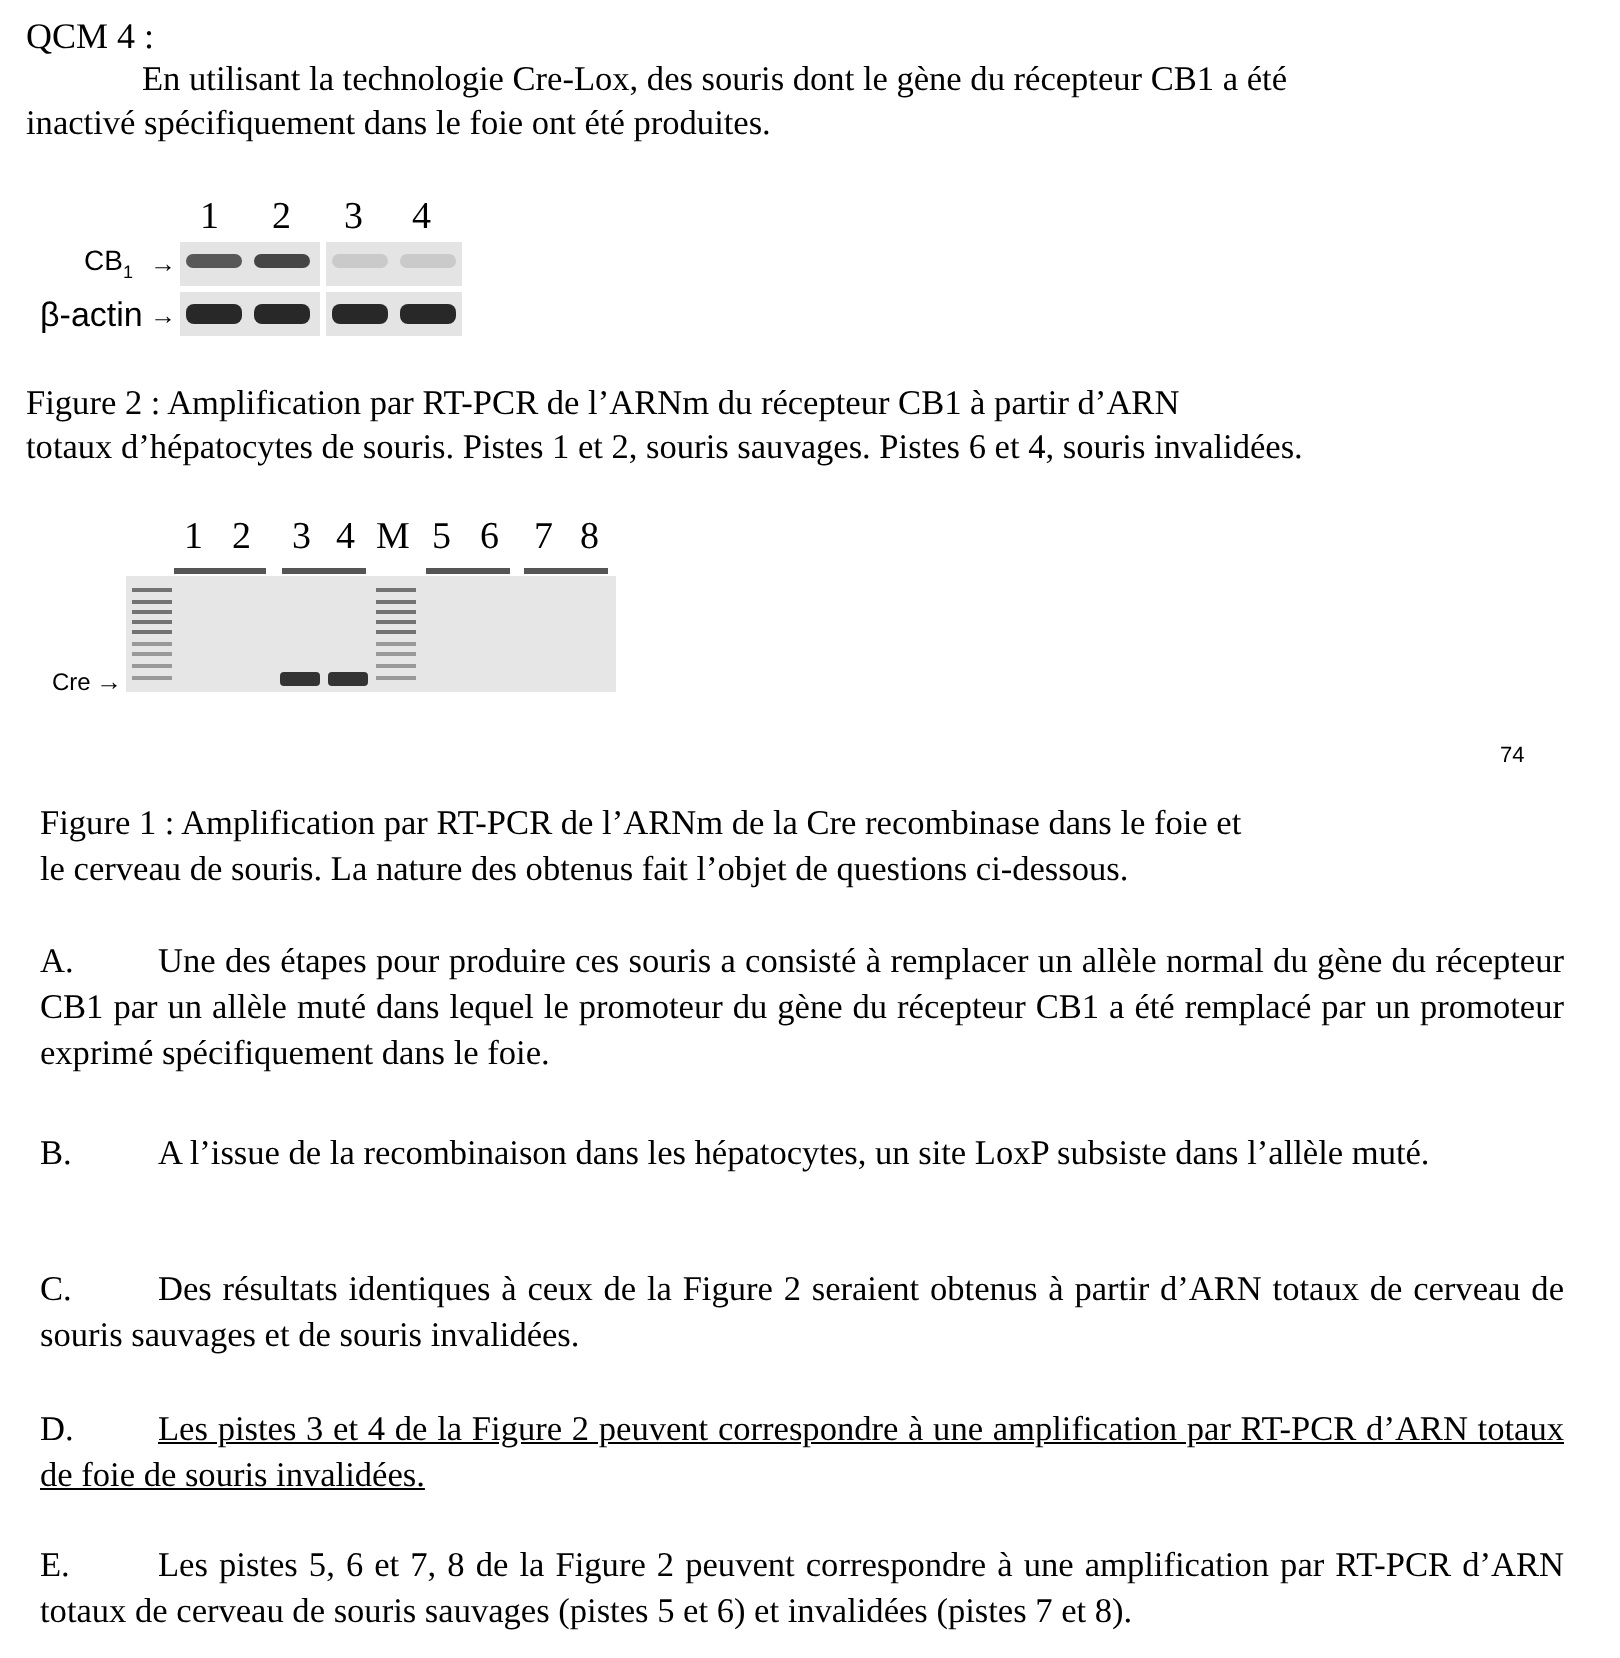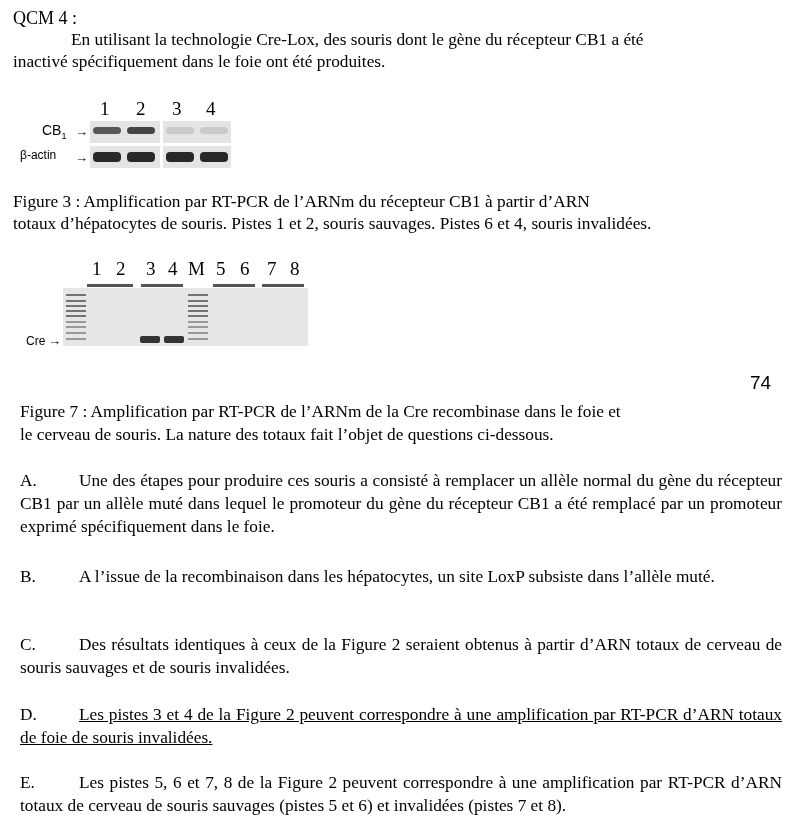--- a/index.html
+++ b/index.html
@@ -31,41 +31,41 @@
 <div class="line" style="top:52px;">inactivé spécifiquement dans le foie ont été produites.</div>
 
 <div id="fig1" class="abs">
   <span class="f1num" style="left:80px">1</span>
   <span class="f1num" style="left:116px">2</span>
   <span class="f1num" style="left:152px">3</span>
   <span class="f1num" style="left:186px">4</span>
 
   <span class="abs sans" style="left:22px;top:24px;font-size:14px;"><span>CB</span><sub style="font-size:9px">1</sub></span>
   <span class="f1arrow" style="left:55px;top:26px;">→</span>
-  <span class="abs sans" style="left:0px;top:50px;font-size:12px;">β-actin</span>
+  <span class="abs sans" style="left:0px;top:50px;font-size:17px;">β-actin</span>
   <span class="f1arrow" style="left:55px;top:52px;">→</span>
 
   <div class="gelbox" style="left:70px;top:23px;width:70px;height:22px;"></div>
   <div class="gelbox" style="left:143px;top:23px;width:68px;height:22px;"></div>
   <div class="gelbox" style="left:70px;top:48px;width:70px;height:22px;"></div>
   <div class="gelbox" style="left:143px;top:48px;width:68px;height:22px;"></div>
 
   <div id="f1bands">
       <div class="band" style="left: 73px; top: 29px; width: 28px; height: 7px; background: rgb(88, 88, 88);"></div>
       <div class="band" style="left: 107px; top: 29px; width: 28px; height: 7px; background: rgb(69, 69, 69);"></div>
       <div class="band" style="left: 146px; top: 29px; width: 28px; height: 7px; background: rgb(202, 202, 202);"></div>
       <div class="band" style="left: 180px; top: 29px; width: 28px; height: 7px; background: rgb(202, 202, 202);"></div>
       <div class="band" style="left: 73px; top: 54px; width: 28px; height: 10px; background: rgb(40, 40, 40);"></div>
       <div class="band" style="left: 107px; top: 54px; width: 28px; height: 10px; background: rgb(40, 40, 40);"></div>
       <div class="band" style="left: 146px; top: 54px; width: 28px; height: 10px; background: rgb(40, 40, 40);"></div>
       <div class="band" style="left: 180px; top: 54px; width: 28px; height: 10px; background: rgb(40, 40, 40);"></div>
     </div>
 </div>
 
-<div class="line b" style="top:192px;">Figure 3 : Amplification par RT-PCR de l’ARNm du récepteur CB1 à partir d’ARN</div>
+<div class="line b" style="top:192px;">Figure 2 : Amplification par RT-PCR de l’ARNm du récepteur CB1 à partir d’ARN</div>
 <div class="line" style="top:214px;"><span class="b">totaux d’hépatocytes de souris.</span><span> Pistes 1 et 2, souris sauvages. Pistes 6 et 4, souris invalidées.</span></div>
 
 <div id="fig2" class="abs">
   <span class="f2num" style="left:72px">1</span>
   <span class="f2num" style="left:96px">2</span>
   <span class="f2num" style="left:126px">3</span>
   <span class="f2num" style="left:148px">4</span>
   <span class="f2num" style="left:168px">M</span>
   <span class="f2num" style="left:196px">5</span>
   <span class="f2num" style="left:220px">6</span>
@@ -98,22 +98,22 @@
       <div class="ladder" style="left: 168px; top: 74px; width: 20px; opacity: 0.6;"></div>
       <div class="ladder" style="left: 168px; top: 80px; width: 20px; opacity: 0.6;"></div>
       <div class="band" style="left: 120px; top: 78px; width: 20px; height: 7px; background: rgb(51, 51, 51); border-radius: 2px;"></div>
       <div class="band" style="left: 144px; top: 78px; width: 20px; height: 7px; background: rgb(51, 51, 51); border-radius: 2px;"></div>
     </div>
 
   <span class="abs sans" style="left:6px;top:76px;font-size:12px;">Cre</span>
   <span class="crearrow" style="left:28px;top:75px;">→</span>
 </div>
 
-<div class="abs b sans" style="left:750px;top:372px;font-size:19px;">74</div>
+<div class="abs b sans" style="left:750px;top:372px;font-size:11px;">74</div>
 
-<div class="line b" style="top:402px;left:20px;">Figure 7 : Amplification par RT-PCR de l’ARNm de la Cre recombinase dans le foie et</div>
-<div class="line" style="top:425px;left:20px;"><span class="b">le cerveau de souris.</span><span> La nature des totaux fait l’objet de questions ci-dessous.</span></div>
+<div class="line b" style="top:402px;left:20px;">Figure 1 : Amplification par RT-PCR de l’ARNm de la Cre recombinase dans le foie et</div>
+<div class="line" style="top:425px;left:20px;"><span class="b">le cerveau de souris.</span><span> La nature des obtenus fait l’objet de questions ci-dessous.</span></div>
 
 <div class="just" style="top:469px;"><span class="lbl">A.</span><span>Une des étapes pour produire ces souris a consisté à remplacer un allèle normal du gène du récepteur CB1 par un allèle muté dans lequel le promoteur du gène du récepteur CB1 a été remplacé par un promoteur exprimé spécifiquement dans le foie.</span></div>
 <div class="just" style="top:565px;"><span class="lbl">B.</span><span>A l’issue de la recombinaison dans les hépatocytes, un site LoxP subsiste dans l’allèle muté.</span></div>
 <div class="just" style="top:633px;"><span class="lbl">C.</span><span>Des résultats identiques à ceux de la Figure 2 seraient obtenus à partir d’ARN totaux de cerveau de souris sauvages et de souris invalidées.</span></div>
 <div class="just" style="top:703px;text-decoration:underline;"><span class="lbl">D.</span><span>Les pistes 3 et 4 de la Figure 2 peuvent correspondre à une amplification par RT-PCR d’ARN totaux de foie de souris invalidées.</span></div>
 <div class="just" style="top:771px;"><span class="lbl">E.</span><span>Les pistes 5, 6 et 7, 8 de la Figure 2 peuvent correspondre à une amplification par RT-PCR d’ARN totaux de cerveau de souris sauvages (pistes 5 et 6) et invalidées (pistes 7 et 8).</span></div>
 
 </body></html>

